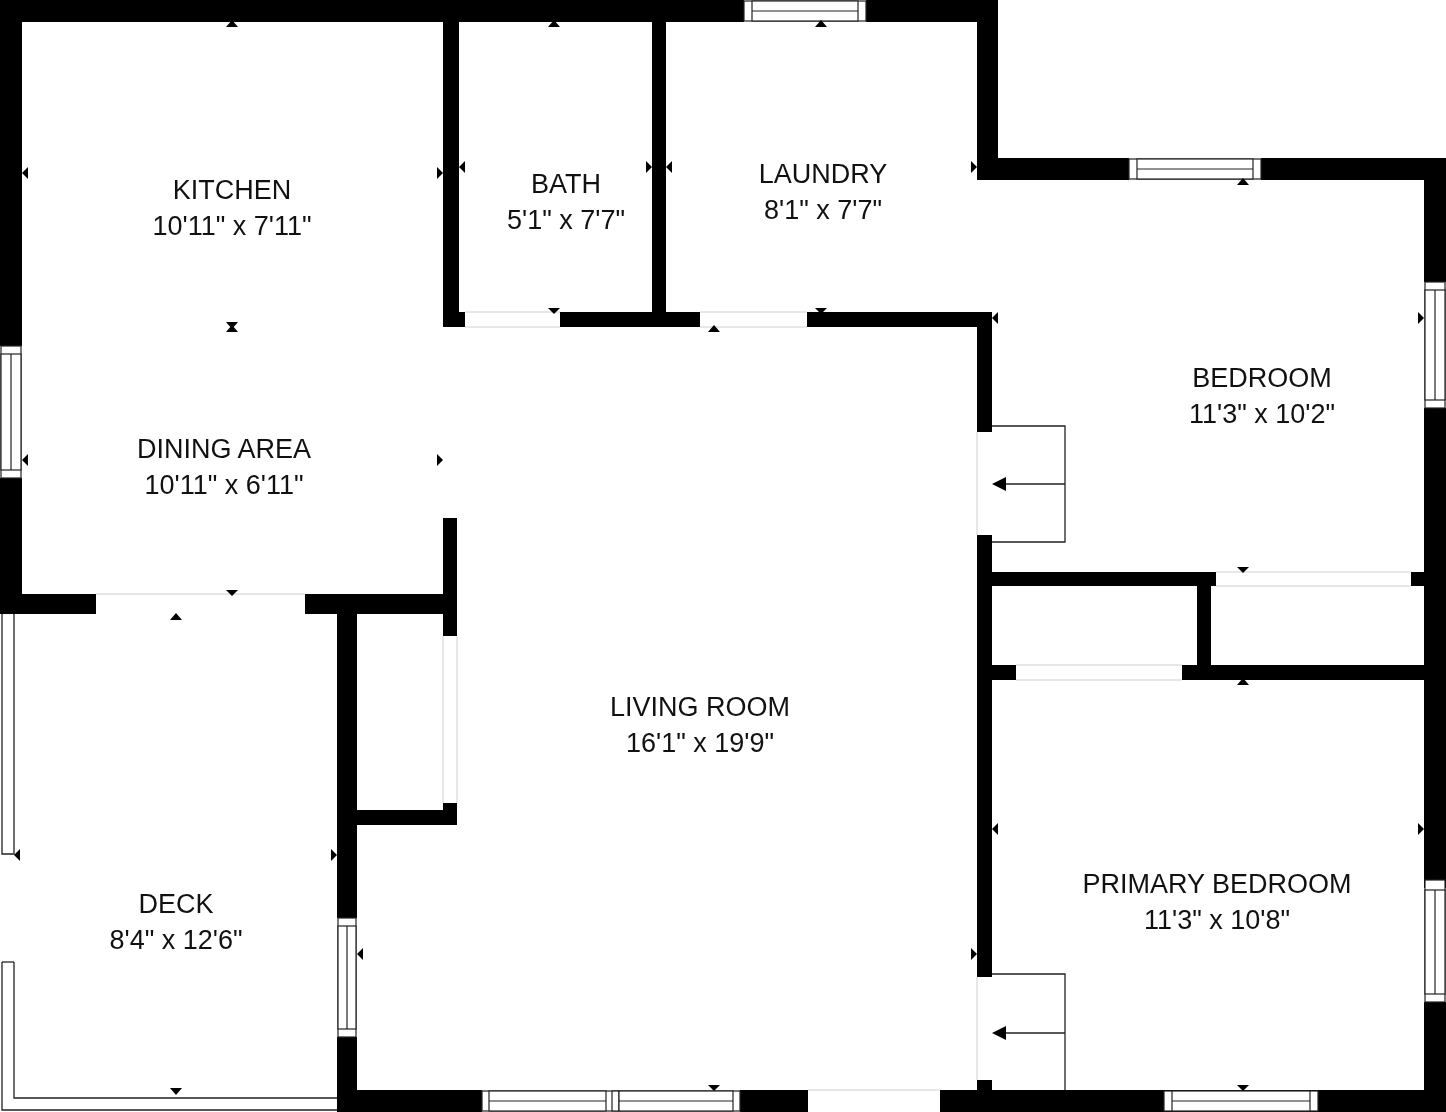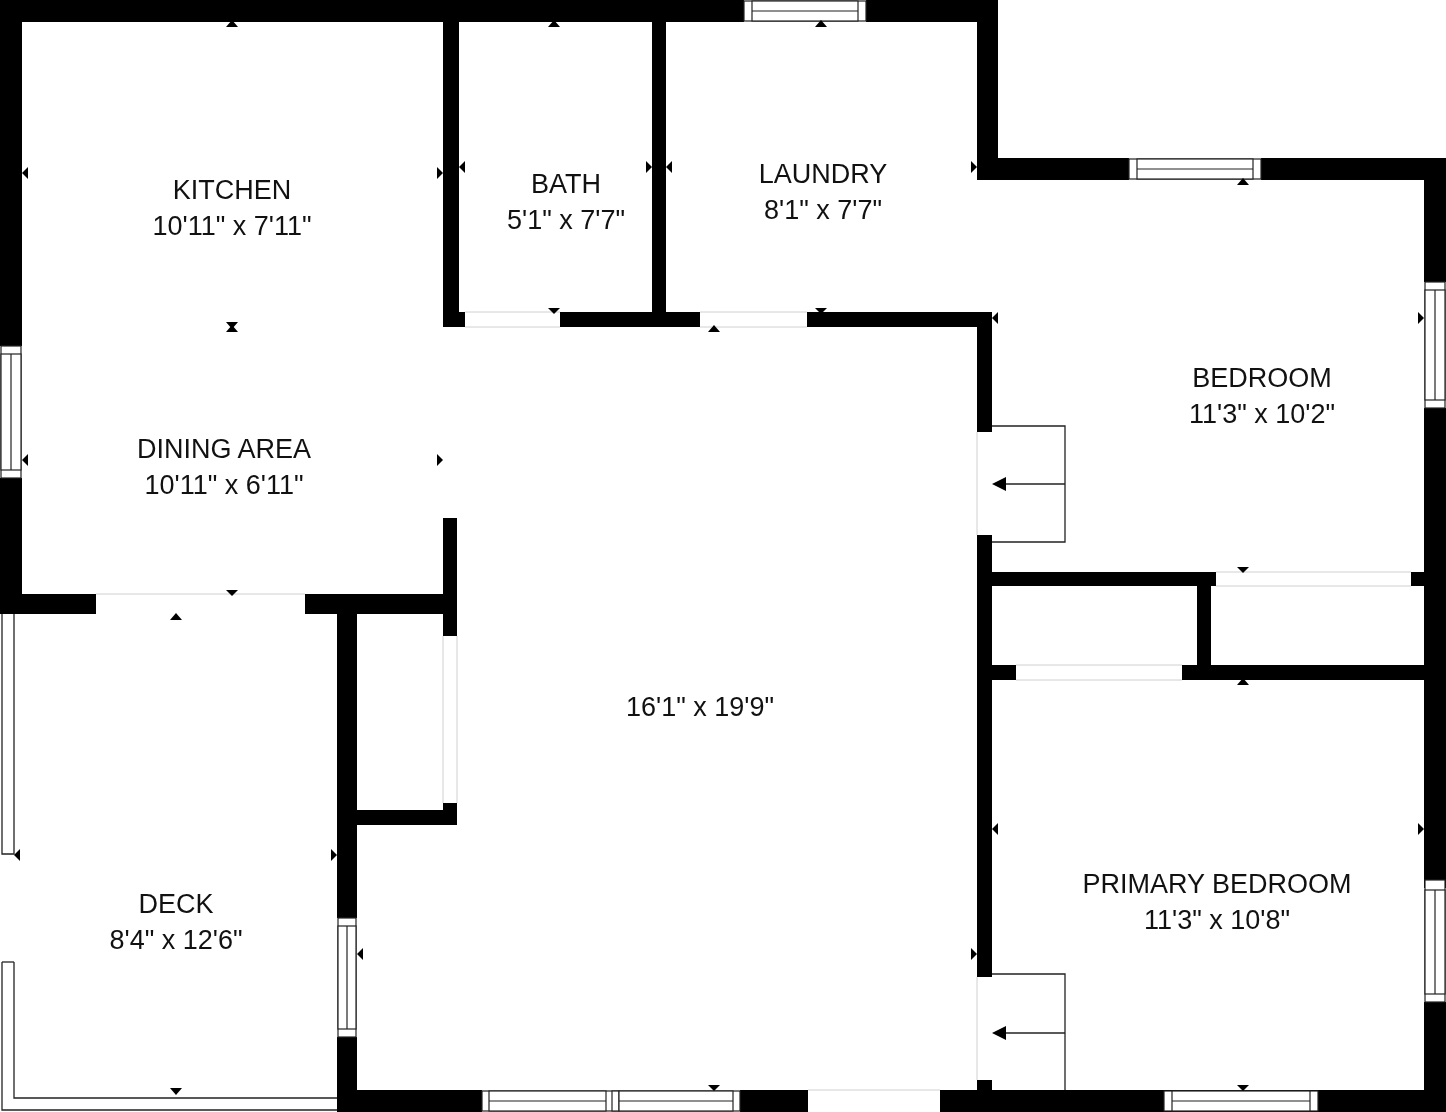--- a/index.html
+++ b/index.html
@@ -222,20 +222,21 @@
 </div>
 <div class="room-label" style="left:1246px; top:360px;margin-left:16px;">
   <span class="name">BEDROOM</span>
   <span class="dims">11'3" x 10'2"</span>
 </div>
 <div class="room-label" style="left:224px; top:431px;">
   <span class="name">DINING AREA</span>
   <span class="dims">10'11" x 6'11"</span>
 </div>
 <div class="room-label" style="left:700px; top:689px;">
+  <span class="name">LIVING ROOM</span>
   <span class="dims">16'1" x 19'9"</span>
 </div>
 <div class="room-label" style="left:1217px; top:866px;">
   <span class="name">PRIMARY BEDROOM</span>
   <span class="dims">11'3" x 10'8"</span>
 </div>
 <div class="room-label" style="left:176px; top:845px;margin-top:41px;">
   <span class="name">DECK</span>
   <span class="dims">8'4" x 12'6"</span>
 </div>

